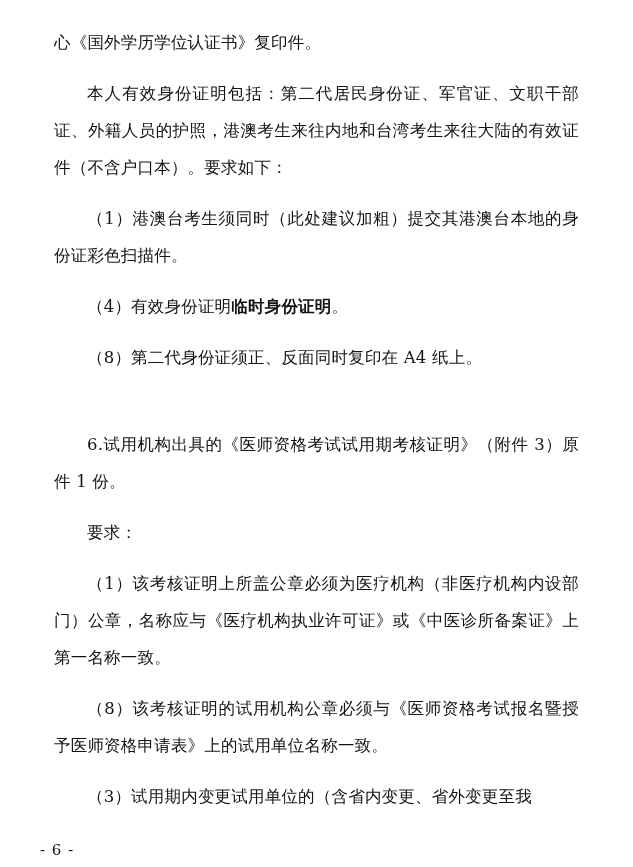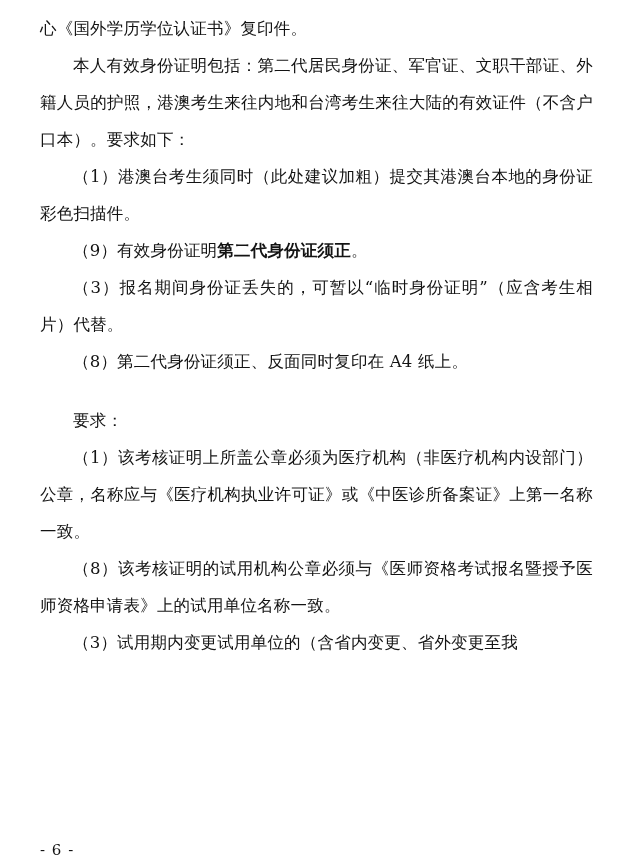--- a/index.html
+++ b/index.html
@@ -21,21 +21,21 @@
     box-sizing: border-box;
     padding: 10px 40px 0 40px;
   }
   .doc-body {
     font-size: 16.5px;
     line-height: 37px;
     letter-spacing: 0.2px;
     color: #131313;
   }
   .para {
-    margin: 0;
+    margin: 14px;
     text-align: justify;
     text-justify: inter-ideograph;
   }
   .indent {
     text-indent: 2em;
   }
   .bold {
     font-weight: bold;
   }
   .gap {
@@ -51,23 +51,23 @@
   }
 </style>
 </head>
 <body>
 
 <div class="page">
   <div class="doc-body" id="doc-body">
       <p class="para"><span>心《国外学历学位认证书》复印件。</span></p>
       <p class="para indent"><span>本人有效身份证明包括：第二代居民身份证、军官证、文职干部证、外籍人员的护照，港澳考生来往内地和台湾考生来往大陆的有效证件（不含户口本）。要求如下：</span></p>
       <p class="para indent"><span>（1）港澳台考生须同时（此处建议加粗）提交其港澳台本地的身份证彩色扫描件。</span></p>
-      <p class="para indent"><span>（9）有效身份证明</span><span class="bold">第二代身份证须正</span><span>。</span></p>
-      <p class="para indent"><span>（3）报名期间身份证丢失的，可暂以“临时身份证明”（应含考生相片）代替。</span></p>
+      <p class="para indent"><span>（4）有效身份证明</span><span class="bold">临时身份证明</span><span>。</span></p>
       <p class="para indent"><span>（8）第二代身份证须正、反面同时复印在 A4 纸上。</span></p>
       <div class="gap"></div>
+      <p class="para indent"><span>6.试用机构出具的《医师资格考试试用期考核证明》（附件 3）原件 1 份。</span></p>
       <p class="para indent"><span>要求：</span></p>
       <p class="para indent"><span>（1）该考核证明上所盖公章必须为医疗机构（非医疗机构内设部门）公章，名称应与《医疗机构执业许可证》或《中医诊所备案证》上第一名称一致。</span></p>
       <p class="para indent"><span>（8）该考核证明的试用机构公章必须与《医师资格考试报名暨授予医师资格申请表》上的试用单位名称一致。</span></p>
       <p class="para indent"><span>（3）试用期内变更试用单位的（含省内变更、省外变更至我</span></p>
     </div>
   <div class="page-number">- 6 -</div>
 </div>
 
 </body></html>

